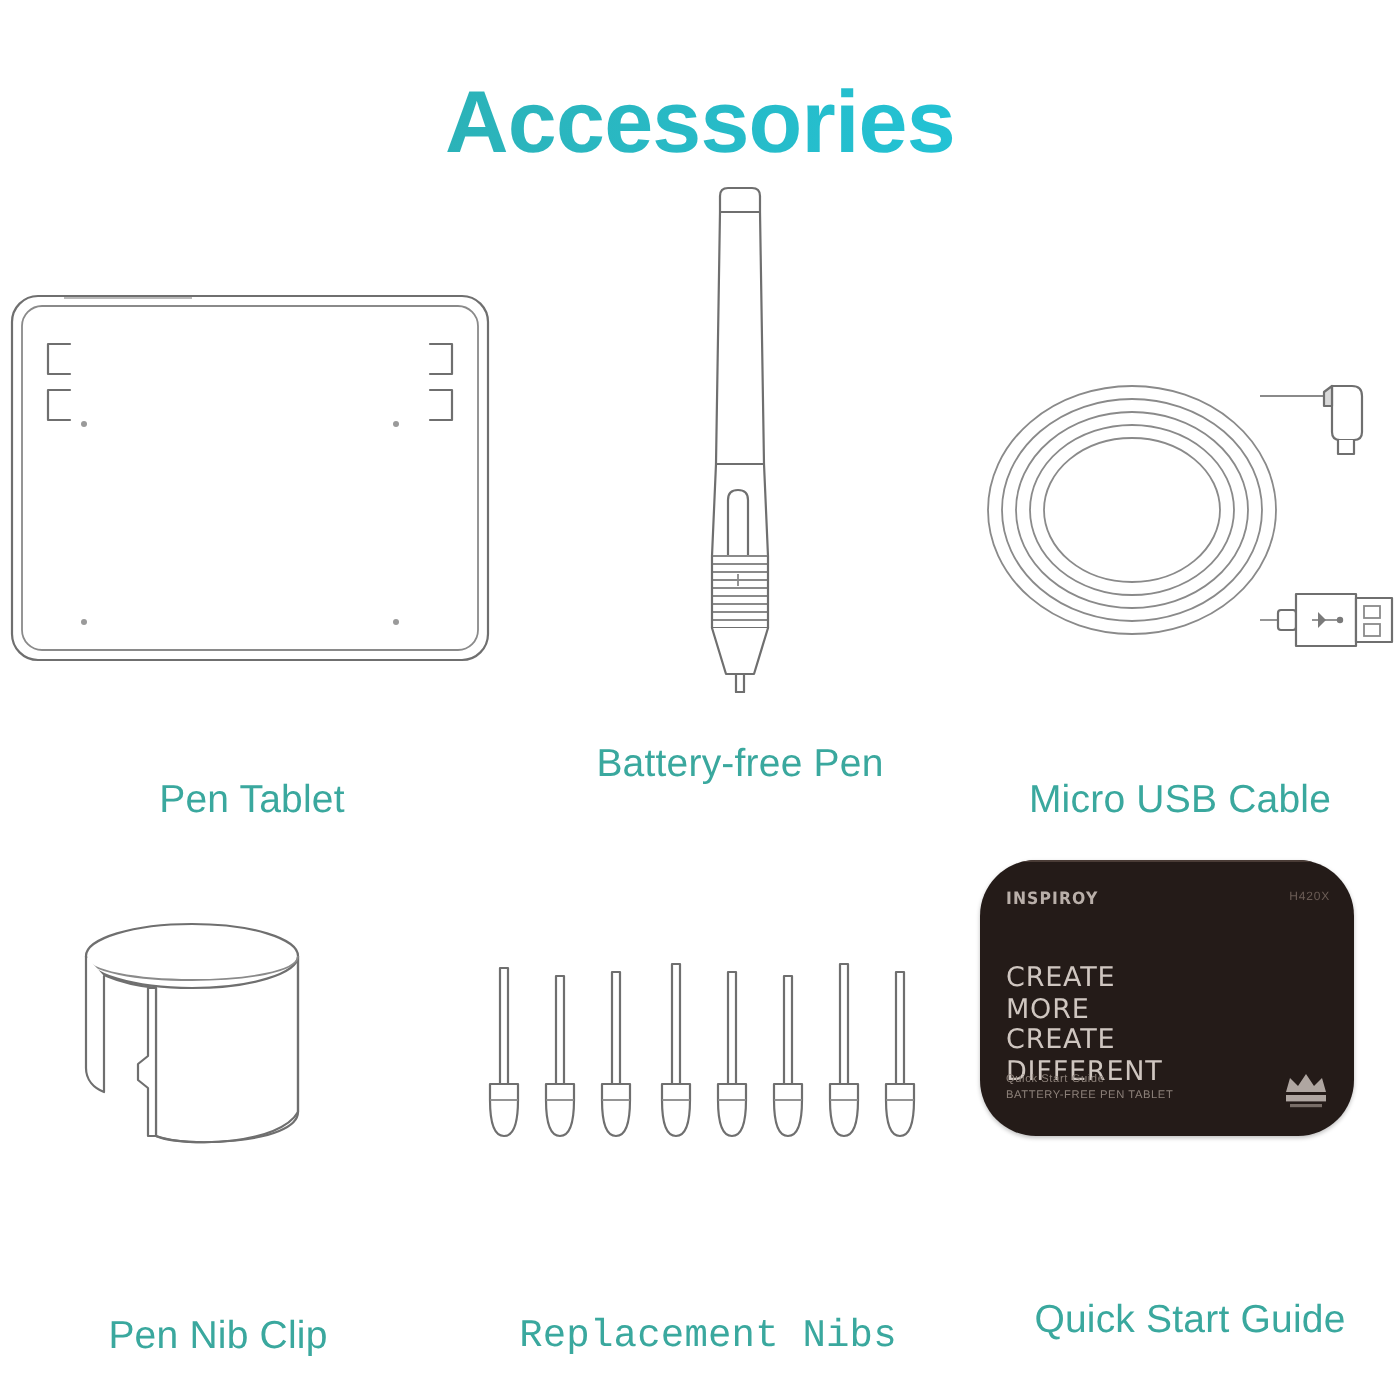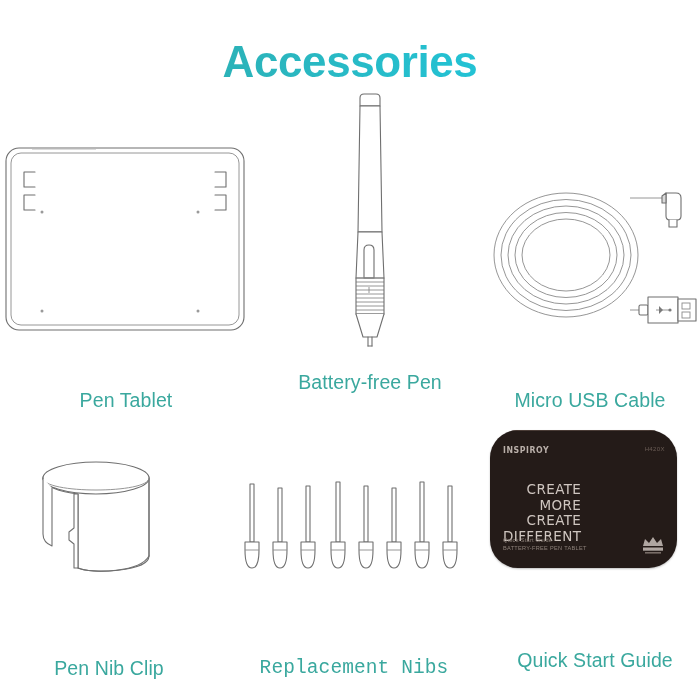--- a/index.html
+++ b/index.html
@@ -136,21 +136,20 @@
     color: #6b5d56;
   }
   .bk-slogan {
     position: absolute;
     left: 13px; top: 52px;
     font-size: 13.5px;
     line-height: 15.5px;
     letter-spacing: 0.4px;
     color: #cfc6c0;
     font-family: "DejaVu Sans", sans-serif;
-    text-align: right;
   }
   .bk-slogan span { display: block; }
   .bk-sub {
     position: absolute;
     left: 13px; bottom: 16px;
     font-size: 5.6px;
     line-height: 8px;
     letter-spacing: 0.3px;
     color: #8c8079;
   }

